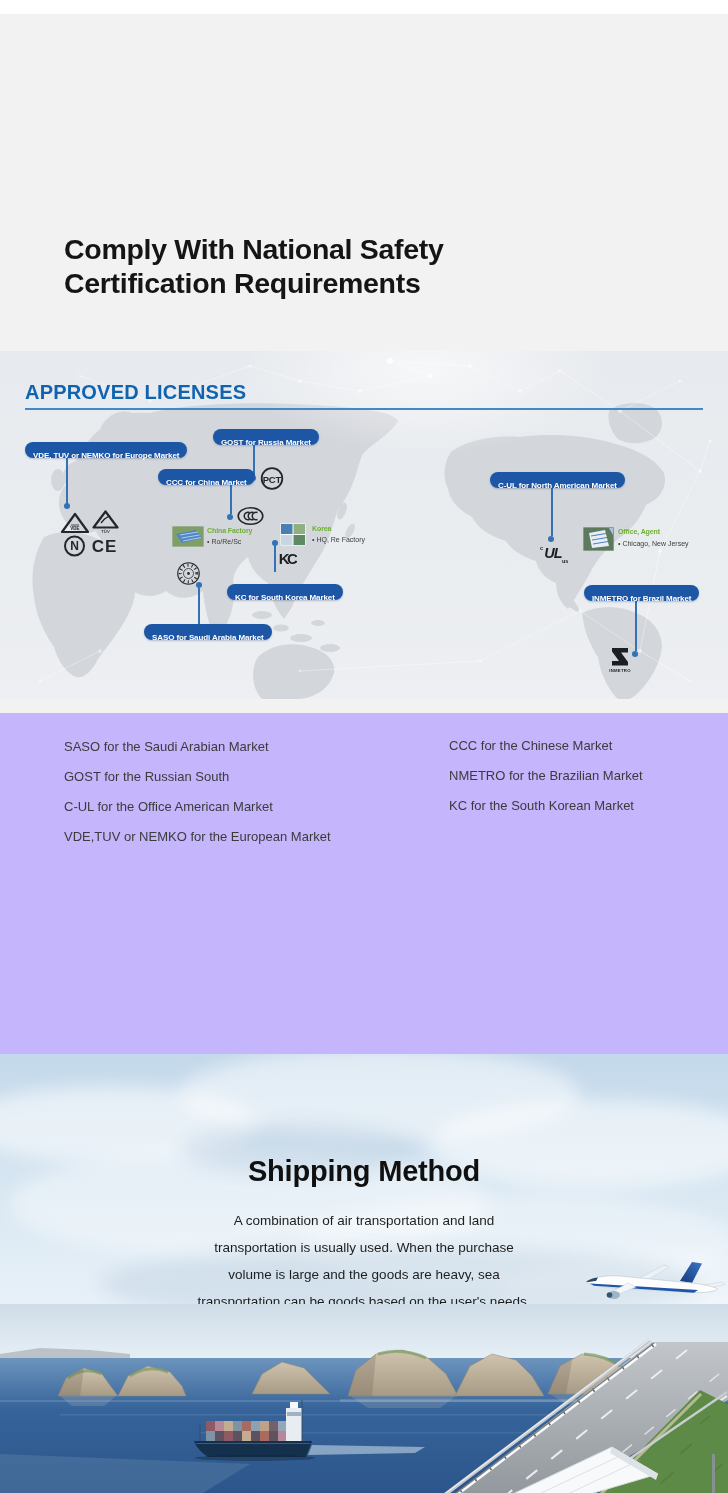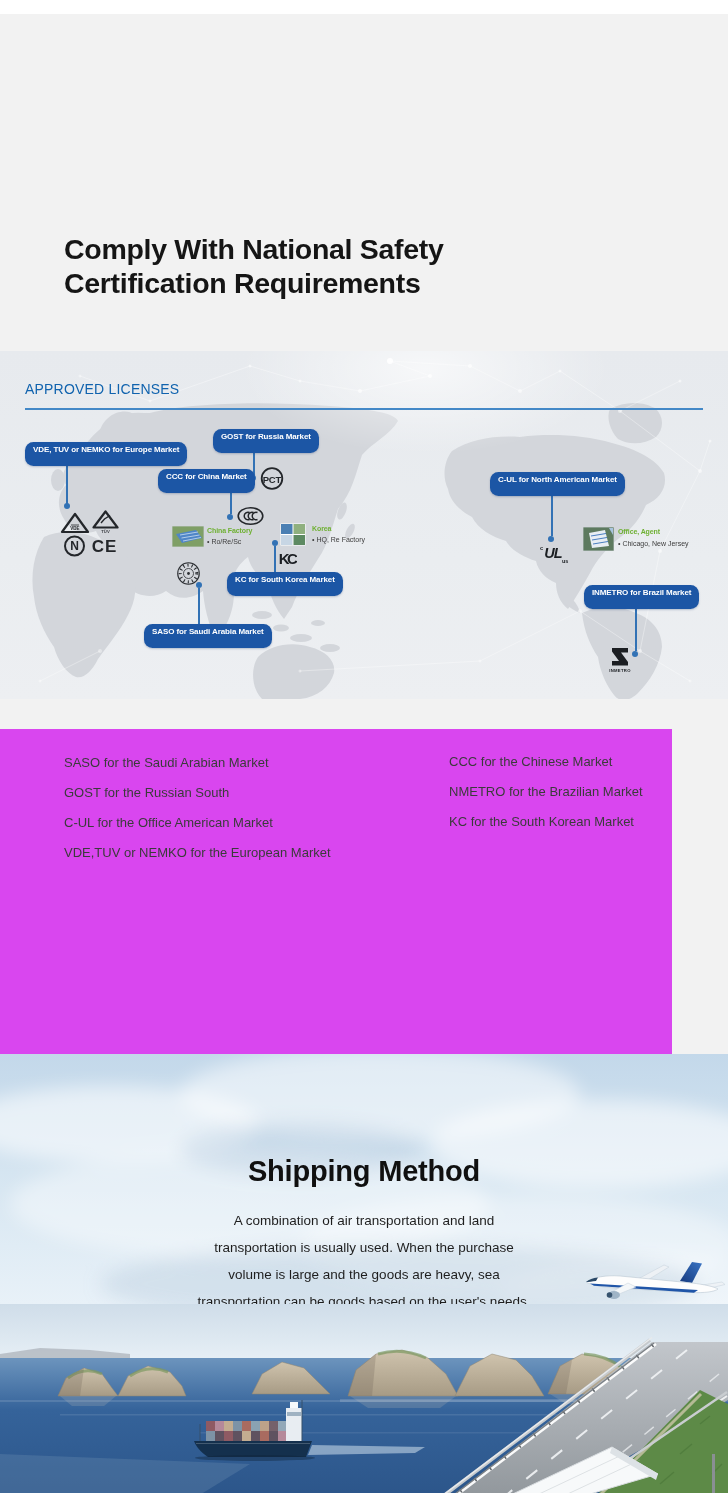--- a/index.html
+++ b/index.html
@@ -7,32 +7,32 @@
   body{background:#ffffff;font-family:"Liberation Sans",sans-serif}
   .page{position:relative;width:728px;height:1493px;margin:14px auto;overflow:hidden;background:#f2f2f2}
   .abs{position:absolute}
 
   
   .top-section{left:0;top:0;width:728px;height:337px;background:#f2f2f2}
   .page-title{left:64px;top:218px;font-size:28.5px;line-height:34px;font-weight:700;color:#151515;letter-spacing:-0.3px}
 
   
   .map-band{left:0;top:337px;width:728px;height:348px;background:linear-gradient(180deg,#e7eaee 0%,#eaedf0 60%,#edeff2 100%);overflow:hidden}
-  .sec-title{left:25px;top:30px;font-size:14px;font-weight:400;color:#1063ae;letter-spacing:.2px}
+  .sec-title{left:25px;top:30px;font-size:20px;font-weight:700;color:#1063ae;letter-spacing:.2px}
   .sec-rule{left:25px;top:57px;width:678px;height:1.5px;background:#4388c7}
-  .pill{height:24px;line-height:16.5px;padding:0 8px;border-radius:8.5px;background:#1c56a5;color:#fff;
+  .pill{height:16px;line-height:16.5px;padding:6px 8px;border-radius:8.5px;background:#1c56a5;color:#fff;
         font-size:8px;font-weight:700;letter-spacing:-.1px;white-space:nowrap;box-shadow:0 1px 2px rgba(18,52,106,.25)}
   .conn{width:1.5px;background:#3272b5}
   .dot{width:6px;height:6px;border-radius:50%;background:#3272b5}
   .loc-name{font-size:7px;font-weight:700;color:#6fb033;letter-spacing:-.1px;white-space:nowrap}
   .loc-detail{font-size:7px;color:#3c3c3c;white-space:nowrap}
   .mark{position:absolute}
 
   
-  .cert-list{left:0;top:715px;width:672px;height:355px;background:#d946ef}
+  .cert-list{left:0;top:699px;width:728px;height:355px;background:#c4b5fd}
   .cert-item{position:absolute;font-size:13px;color:#3b3b3b;white-space:nowrap}
 
   
   .shipping{left:0;top:1040px;width:728px;height:453px;background:linear-gradient(180deg,#c3d8ea 0%,#d8e7f2 30%,#e8f1f8 55%,#dfecf6 85%)}
   .ship-title{left:0;top:101px;width:728px;text-align:center;font-size:29px;font-weight:700;color:#101010;letter-spacing:-.2px}
   .ship-para{left:0;top:153px;width:728px;text-align:center;font-size:13.5px;line-height:27px;color:#1e1e1e}
 </style>
 </head>
 <body>
 
@@ -138,21 +138,21 @@
     <div class="abs conn" style="left:274px;top:195px;height:26px"></div>
     <div class="abs dot" style="left:196px;top:231px"></div>
     <div class="abs conn" style="left:198px;top:237px;height:36px"></div>
     <div class="abs conn" style="left:635px;top:250px;height:50px"></div>
     <div class="abs dot" style="left:632px;top:300px"></div>
 
     <div class="abs pill" style="left:25px;top:91px">VDE, TUV or NEMKO for Europe Market</div>
     <div class="abs pill" style="left:213px;top:78px">GOST for Russia Market</div>
     <div class="abs pill" style="left:158px;top:118px">CCC for China Market</div>
     <div class="abs pill" style="left:490px;top:121px">C-UL for North American Market</div>
-    <div class="abs pill" style="left:227px;top:221px">KC for South Korea Market</div>
+    <div class="abs pill" style="left:227px;top:233px">KC for South Korea Market</div>
     <div class="abs pill" style="left:144px;top:273px">SASO for Saudi Arabia Market</div>
     <div class="abs pill" style="left:584px;top:234px">INMETRO for Brazil Market</div>
 
     <svg class="mark" style="left:60px;top:161px" width="30" height="22" viewBox="0 0 30 22">
       <path d="M15,2 L28,20 L2,20 Z" fill="none" stroke="#23262a" stroke-width="2.2" stroke-linejoin="round"></path>
       <line x1="11" y1="13" x2="19" y2="13" stroke="#23262a" stroke-width=".8"></line>
       <text x="15" y="18.2" font-size="4.5" font-weight="700" text-anchor="middle" fill="#23262a">VDE</text>
     </svg>
     <svg class="mark" style="left:92px;top:159px" width="27" height="23" viewBox="0 0 27 23">
       <path d="M13.5,1.5 L25.5,17.5 L1.5,17.5 Z" fill="none" stroke="#23262a" stroke-width="2.2" stroke-linejoin="round"></path>

